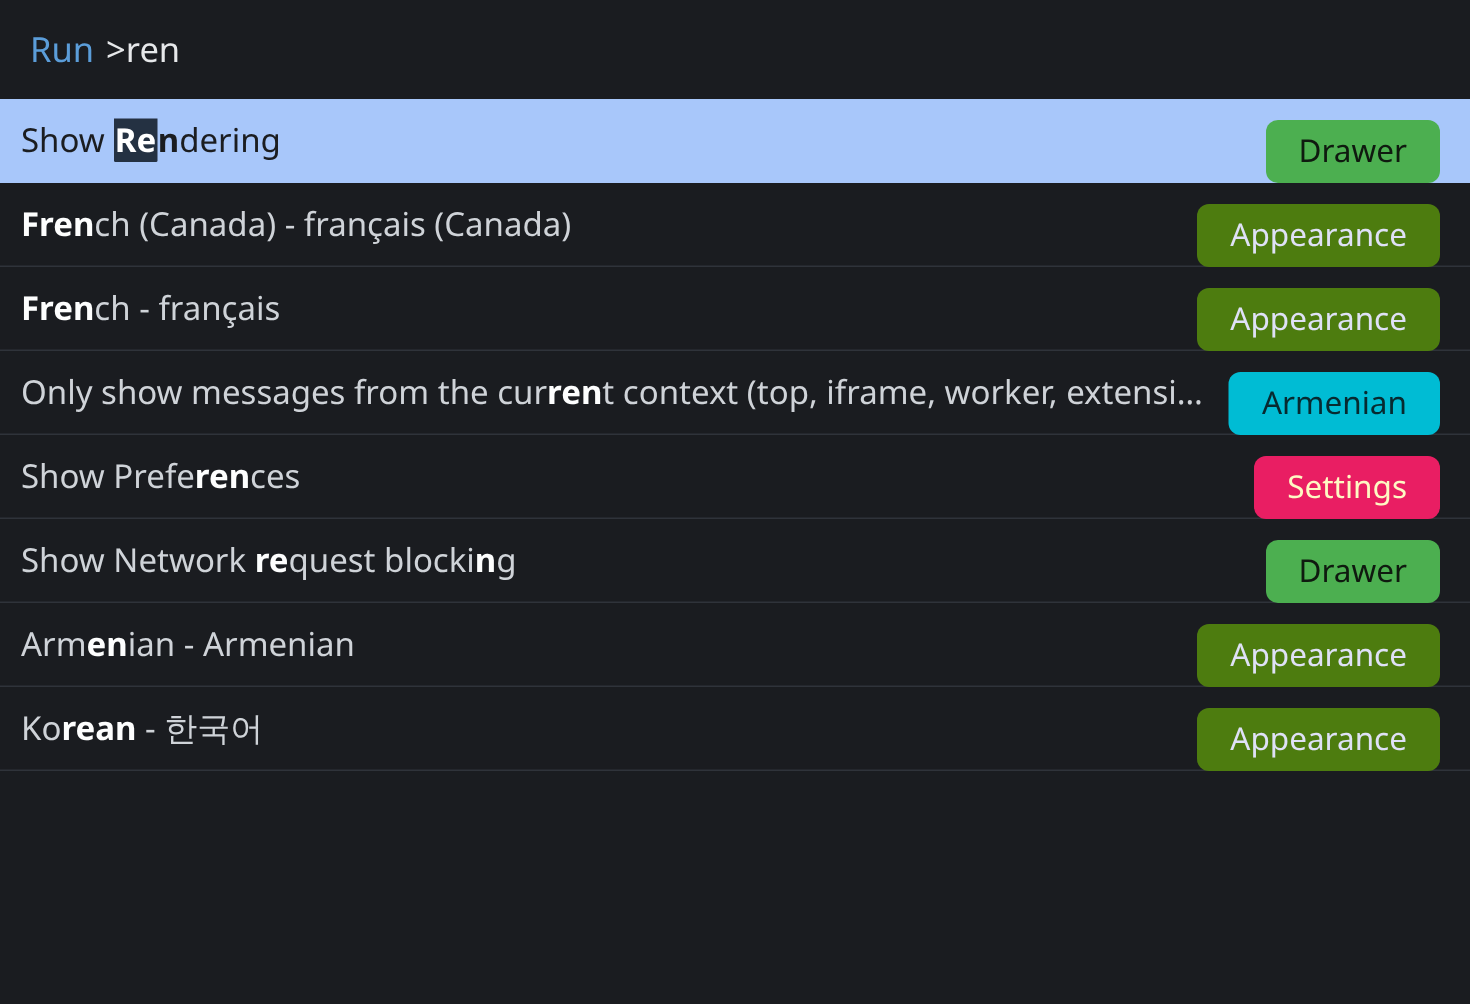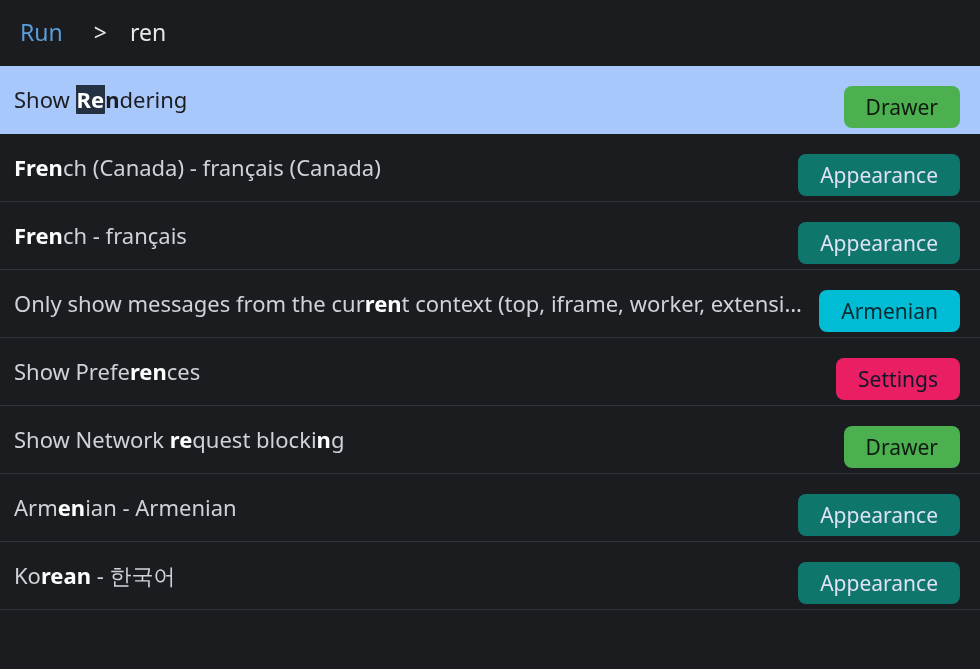--- a/index.html
+++ b/index.html
@@ -8,41 +8,40 @@
     height: 669px;
     background: #1a1c20;
     font-family: system-ui, -apple-system, "Segoe UI", Roboto, sans-serif;
     overflow: hidden;
   }
   .header {
     display: flex;
     align-items: center;
     padding: 16px 20px 18px 20px;
     font-size: 23px;
-    gap: 23px;
   }
   .run-label {
     color: #5b9dd9;
     margin-right: 8px;
   }
   .prompt {
     color: #e6e8ea;
   }
   .query {
     color: #e6e8ea;
   }
   .list {
     width: 100%;
   }
   .item {
     display: flex;
     align-items: center;
     justify-content: space-between;
     padding: 0 20px 0 14px;
-    height: 68px;
+    height: 56px;
     border-bottom: 1px solid #2f333a;
     font-size: 22px;
     color: #cfd3d8;
     text-align: center;
   }
   .item.selected {
     background: #a8c7fa;
     color: #1b1d20;
     border-bottom: 1px solid #a8c7fa;
   }
@@ -71,23 +70,23 @@
     align-items: center;
     justify-content: center;
     height: 42px;
     padding: 0 22px;
     border-radius: 8px;
     font-size: 21px;
     font-weight: 400;
     margin-top: 15px;
   }
   .badge-drawer     { background: #4caf50; color: #0f1a0f; }
-  .badge-appearance { background: #0f766e; color: #dfe1f6; }
+  .badge-appearance { background: #4d7c0f; color: #dfe1f6; }
   .badge-console    { background: #00bcd4; color: #072a30; }
-  .badge-settings   { background: #e91e63; color: #0f172a; }
+  .badge-settings   { background: #e91e63; color: #fef9c3; }
 </style>
 </head>
 <body>
 
 <div class="header">
   <span class="run-label">Run</span>
   <span class="prompt">&gt;</span>
   <span class="query">ren</span>
 </div>
 

